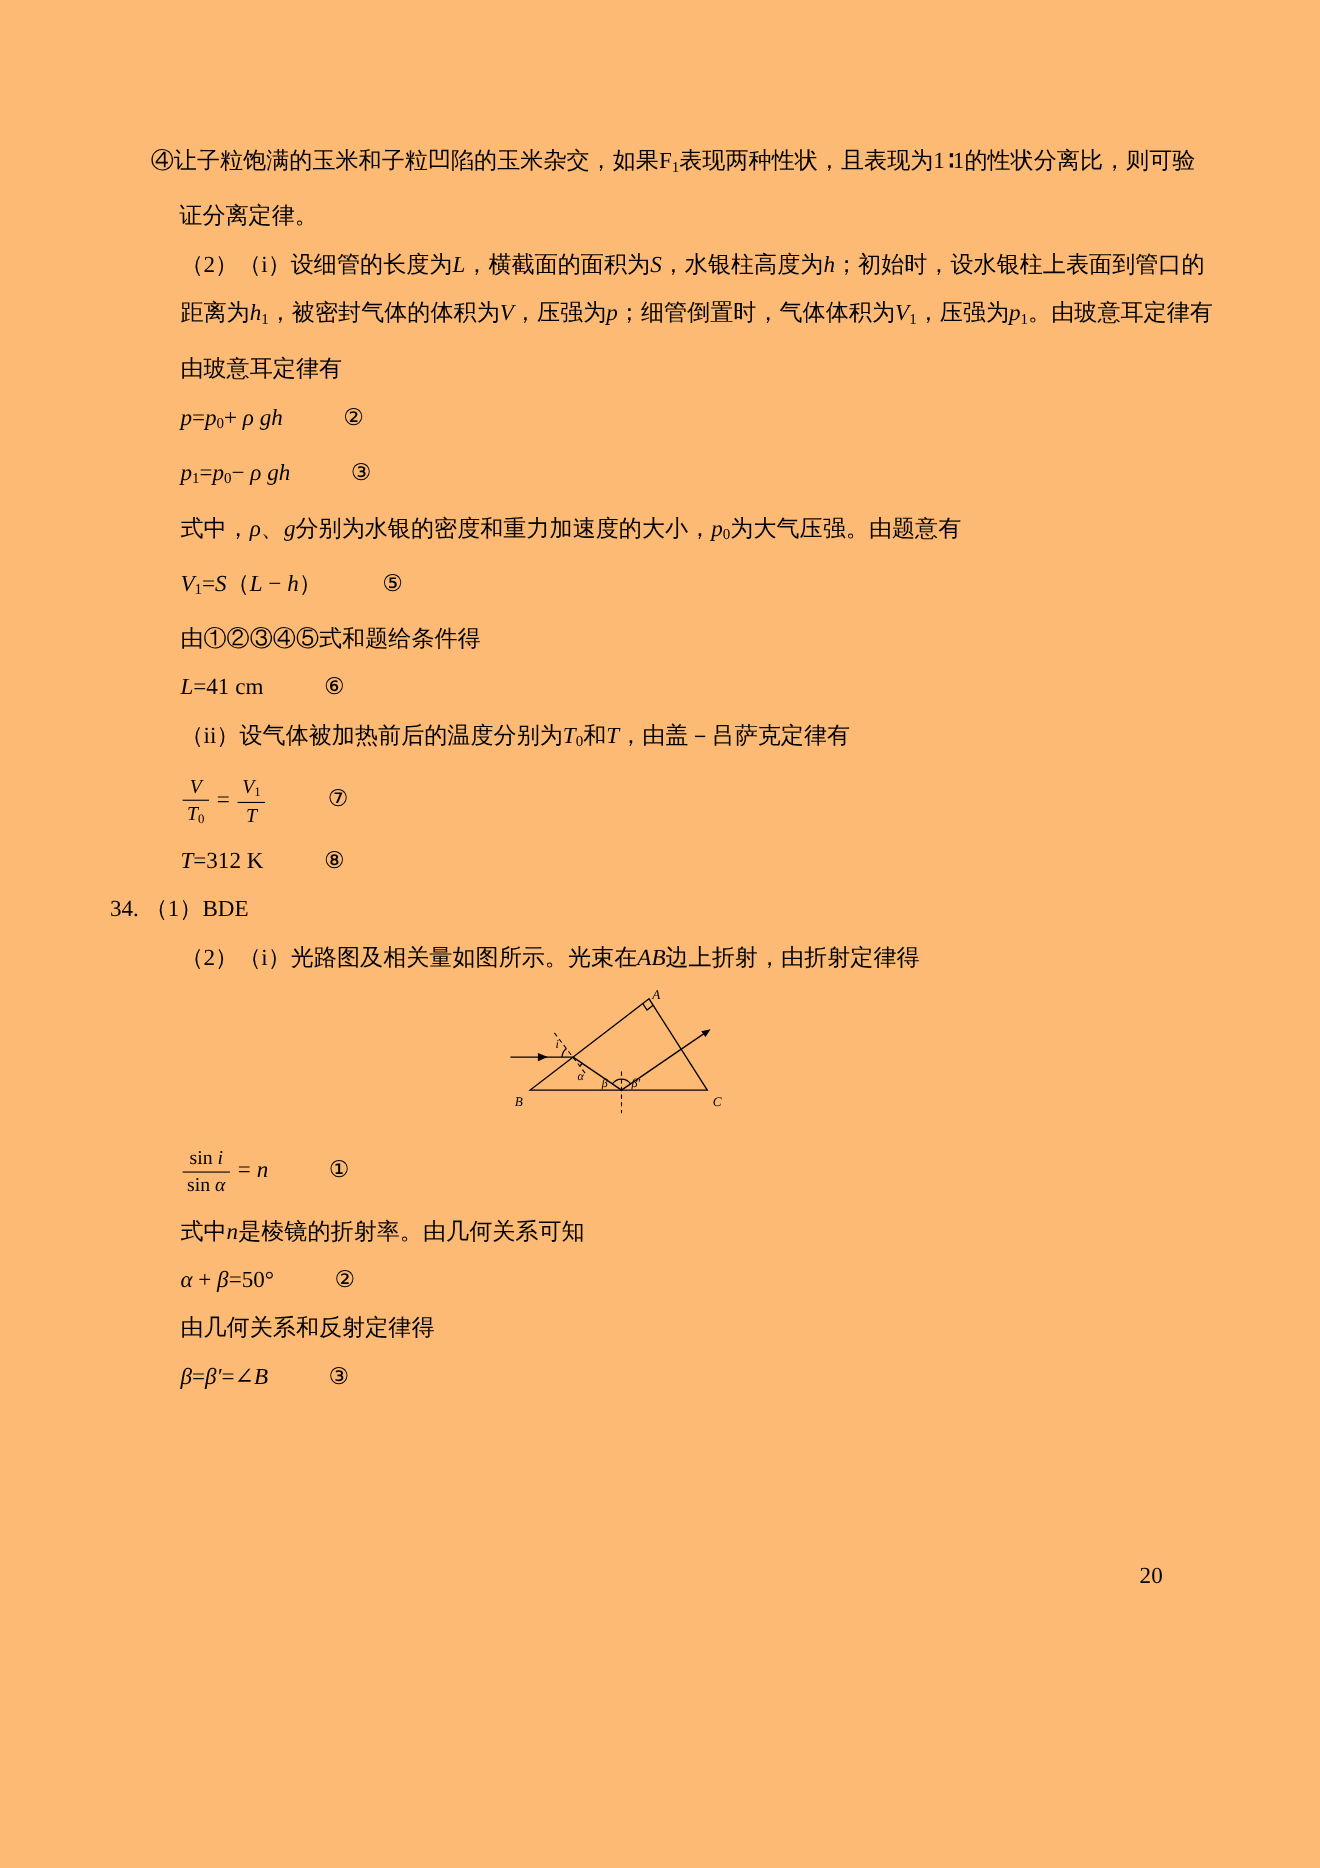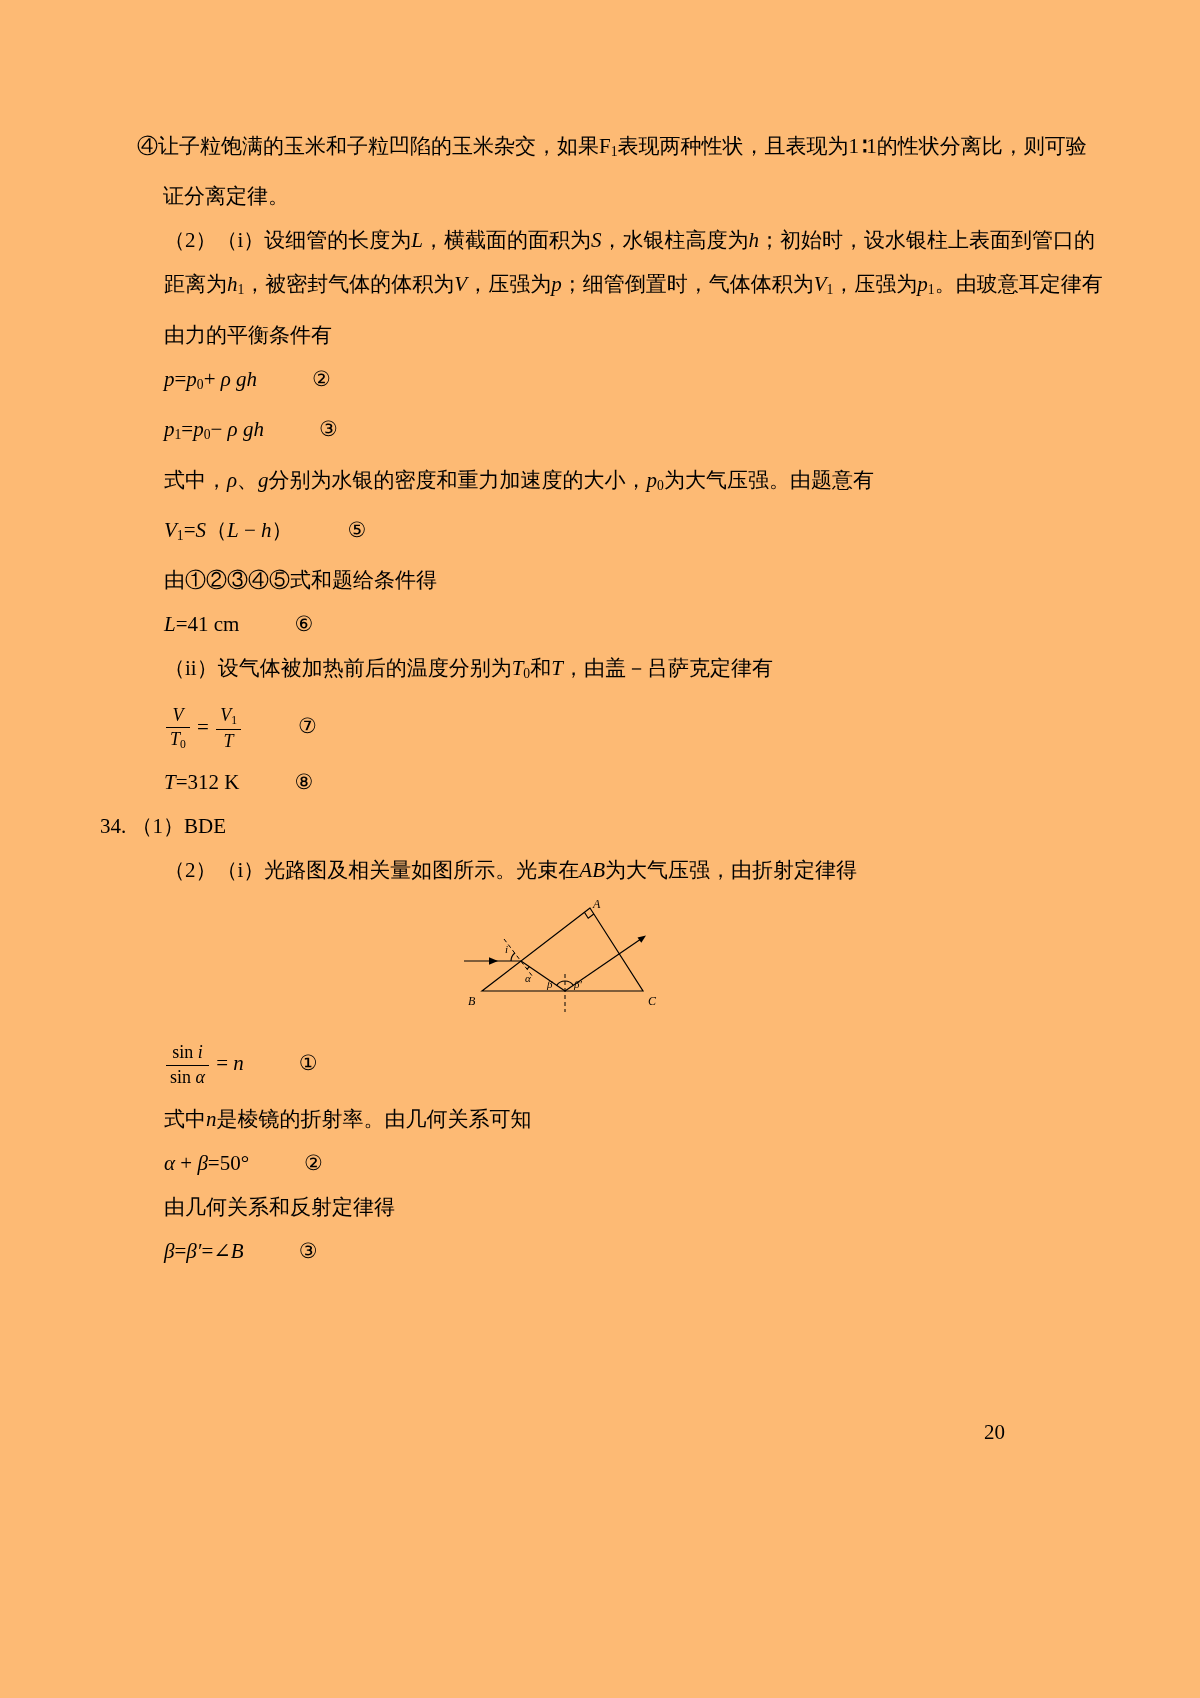--- a/index.html
+++ b/index.html
@@ -33,42 +33,42 @@
   }
   .frac .num { display: block; border-bottom: 1.3px solid #000; padding: 0 4px 1px; }
   .frac .den { display: block; padding: 1px 4px 0; }
   .fig { display: block; margin: 6px 0 8px 362px; width: 230px; }
   .fig svg { display: block; }
   .fig .geo { fill: none; stroke: #000; stroke-width: 1.2; }
   .fig .dash { fill: none; stroke: #000; stroke-width: 1; stroke-dasharray: 4 3; }
   .fig .arrow { fill: #000; stroke: none; }
   .fig .fl { font: italic 12px "Liberation Serif", "DejaVu Serif", serif; fill: #000; }
   .fig .al { font: italic 11px "Liberation Serif", "DejaVu Serif", serif; fill: #000; }
-  .page-number { position: absolute; left: 984px; top: 1420px; font-size: 21px; }
+  .page-number { position: absolute; left: 1036px; top: 1420px; font-size: 21px; }
 </style>
 </head>
 <body>
 
 <div class="page">
 
   <div class="content">
       <div class="line hang4"><span>④让子粒饱满的玉米和子粒凹陷的玉米杂交，如果F</span><span class="sub">1</span><span>表现两种性状，且表现为1∶1的性状分离比，则可验证分离定律。</span></div>
       <div class="line body"><span>（2）（i）设细管的长度为</span><span class="it">L</span><span>，横截面的面积为</span><span class="it">S</span><span>，水银柱高度为</span><span class="it">h</span><span>；初始时，设水银柱上表面到管口的距离为</span><span class="it">h</span><span class="sub">1</span><span>，被密封气体的体积为</span><span class="it">V</span><span>，压强为</span><span class="it">p</span><span>；细管倒置时，气体体积为</span><span class="it">V</span><span class="sub">1</span><span>，压强为</span><span class="it">p</span><span class="sub">1</span><span>。由玻意耳定律有</span></div>
-      <div class="line body"><span>由力的平衡条件有</span></div>
+      <div class="line body"><span>由玻意耳定律有</span></div>
       <div class="line body"><span class="it">p</span><span>=</span><span class="it">p</span><span class="sub">0</span><span>+ </span><span class="it">ρ gh</span><span class="eqnum">②</span></div>
       <div class="line body"><span class="it">p</span><span class="sub">1</span><span>=</span><span class="it">p</span><span class="sub">0</span><span>− </span><span class="it">ρ gh</span><span class="eqnum">③</span></div>
       <div class="line body"><span>式中，</span><span class="it">ρ</span><span>、</span><span class="it">g</span><span>分别为水银的密度和重力加速度的大小，</span><span class="it">p</span><span class="sub">0</span><span>为大气压强。由题意有</span></div>
       <div class="line body"><span class="it">V</span><span class="sub">1</span><span>=</span><span class="it">S</span><span>（</span><span class="it">L</span><span> − </span><span class="it">h</span><span>）</span><span class="eqnum">⑤</span></div>
       <div class="line body"><span>由①②③④⑤式和题给条件得</span></div>
       <div class="line body"><span class="it">L</span><span>=41 cm</span><span class="eqnum">⑥</span></div>
       <div class="line body"><span>（ii）设气体被加热前后的温度分别为</span><span class="it">T</span><span class="sub">0</span><span>和</span><span class="it">T</span><span>，由盖－吕萨克定律有</span></div>
       <div class="line body eqline"><span class="frac"><span class="num"><span class="it">V</span></span><span class="den"><span class="it">T</span><span class="sub">0</span></span></span><span> = </span><span class="frac"><span class="num"><span class="it">V</span><span class="sub">1</span></span><span class="den"><span class="it">T</span></span></span><span class="eqnum">⑦</span></div>
       <div class="line body"><span class="it">T</span><span>=312 K</span><span class="eqnum">⑧</span></div>
       <div class="line item"><span>34. （1）BDE</span></div>
-      <div class="line body"><span>（2）（i）光路图及相关量如图所示。光束在</span><span class="it">AB</span><span>为大气压强，由折射定律得</span></div>
+      <div class="line body"><span>（2）（i）光路图及相关量如图所示。光束在</span><span class="it">AB</span><span>边上折射，由折射定律得</span></div>
       <figure class="fig">
     <svg width="230" height="128" viewBox="0 0 230 128">
 
       <path class="geo" d="M128,10 L20,93 L181,93 Z"></path>
 
       <path class="geo" d="M122.4,14.3 L126.2,20.2 L131.8,15.9"></path>
 
       <line class="geo" x1="2" y1="63" x2="59" y2="63"></line>
       <polygon class="arrow" points="36,63 27,59.2 27,66.8"></polygon>
 

